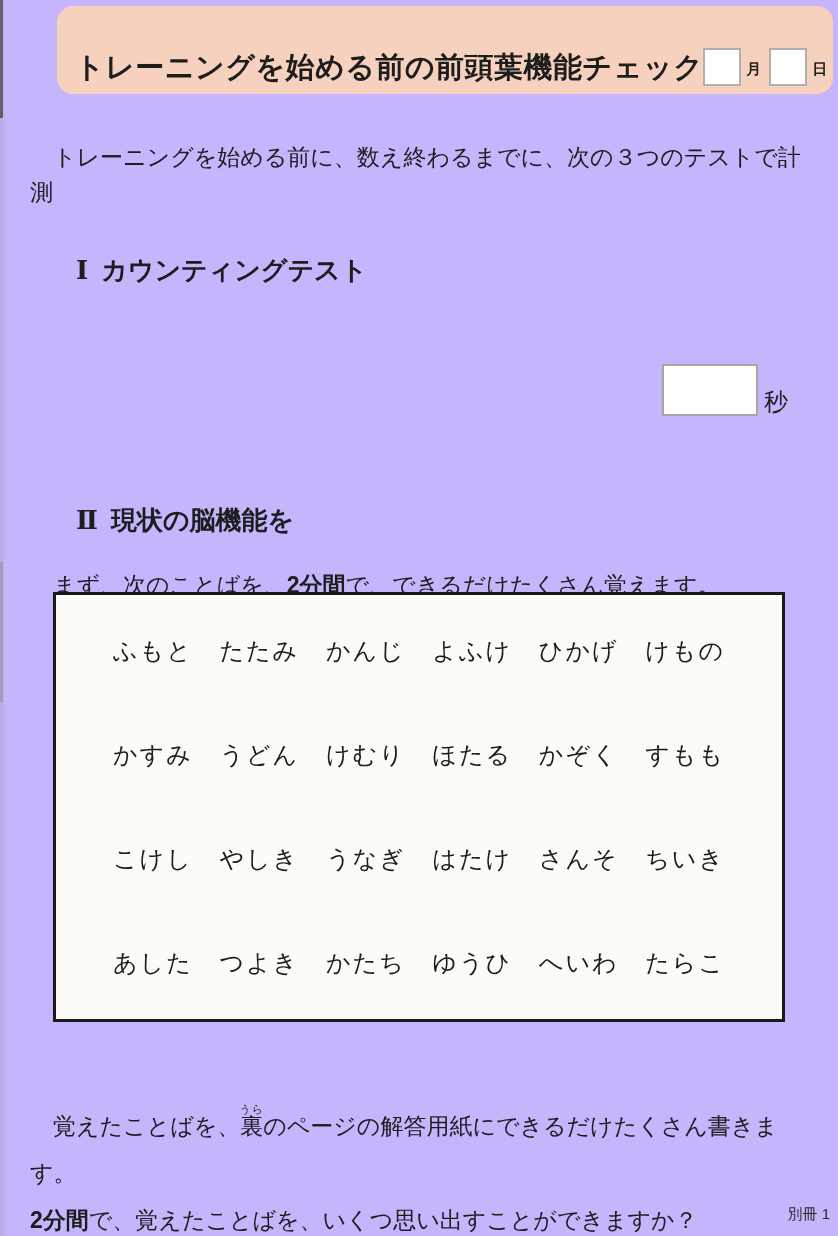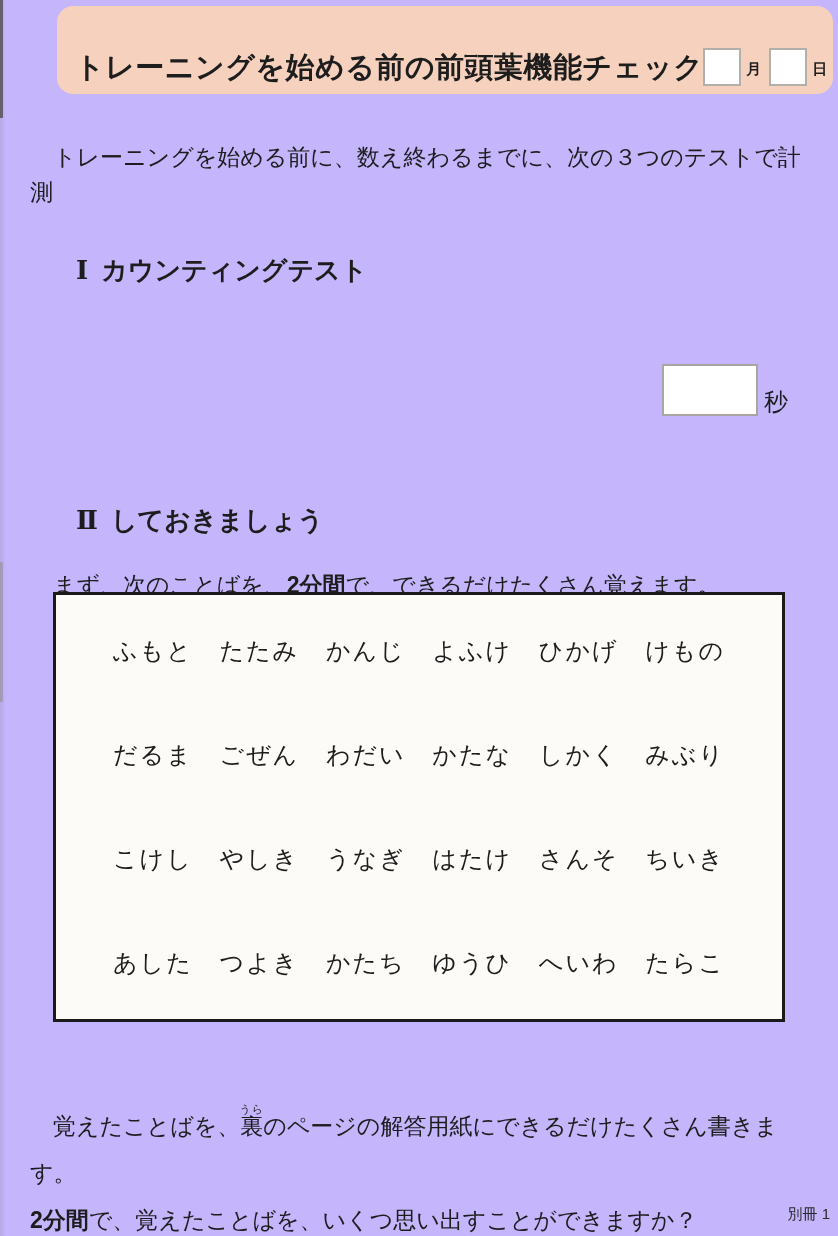--- a/index.html
+++ b/index.html
@@ -112,43 +112,43 @@
 
   <h2 class="sec-head head-1">
     <span class="numeral">Ⅰ</span><span>カウンティングテスト</span>
   </h2>
 
 
   <div class="seconds-box"></div>
   <span class="seconds-unit">秒</span>
 
   <h2 class="sec-head head-2">
-    <span class="numeral">Ⅱ</span><span>しておきましょう</span>
+    <span class="numeral">Ⅱ</span><span>現状の脳機能を</span>
   </h2>
 
   <p class="para s2-intro">
     <span class="line indent"><span>まず、次のことばを、</span><span class="goth">2分間</span><span>で、できるだけたくさん覚えます。</span></span>
   </p>
 
   <div class="word-box">
     <div class="word-row">
       <span class="word-cell">ふもと</span>
       <span class="word-cell">たたみ</span>
       <span class="word-cell">かんじ</span>
       <span class="word-cell">よふけ</span>
       <span class="word-cell">ひかげ</span>
       <span class="word-cell">けもの</span>
     </div>
     <div class="word-row">
-      <span class="word-cell">だるま</span>
-      <span class="word-cell">ごぜん</span>
-      <span class="word-cell">わだい</span>
-      <span class="word-cell">かたな</span>
-      <span class="word-cell">しかく</span>
-      <span class="word-cell">みぶり</span>
+      <span class="word-cell">かすみ</span>
+      <span class="word-cell">うどん</span>
+      <span class="word-cell">けむり</span>
+      <span class="word-cell">ほたる</span>
+      <span class="word-cell">かぞく</span>
+      <span class="word-cell">すもも</span>
     </div>
     <div class="word-row">
       <span class="word-cell">こけし</span>
       <span class="word-cell">やしき</span>
       <span class="word-cell">うなぎ</span>
       <span class="word-cell">はたけ</span>
       <span class="word-cell">さんそ</span>
       <span class="word-cell">ちいき</span>
     </div>
     <div class="word-row">

